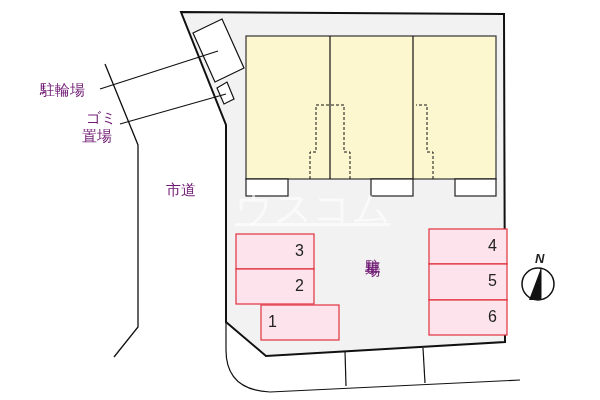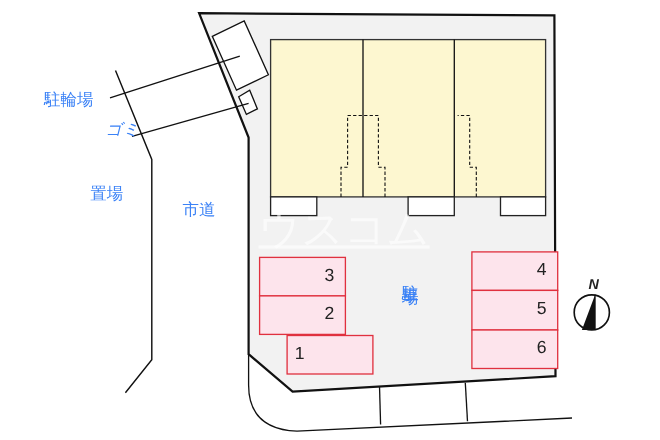--- a/index.html
+++ b/index.html
@@ -1,18 +1,18 @@
 <!DOCTYPE html>
 <html><head>
   <meta charset="utf-8">
   <style>
     html, body { margin: 0; padding: 0; background: #ffffff; }
     body { width: 600px; height: 400px; overflow: hidden; position: relative; font-family: "DejaVu Sans", sans-serif; }
     svg { position: absolute; left: 0; top: 0; }
-    .lbl { position: absolute; color: #3b82f6; font-size: 15px; line-height: 17px; white-space: nowrap; }
+    .lbl { position: absolute; color: #701a75; font-size: 15px; line-height: 17px; white-space: nowrap; }
     .num { position: absolute; color: #222; font-family: "Liberation Sans", sans-serif; font-size: 16px; }
     .vert { writing-mode: vertical-rl; letter-spacing: 2px; }
   </style>
 </head>
 <body>
 
 <svg width="600" height="400" viewBox="0 0 600 400">
 
   <polyline points="105,64 138,145 138,327 114,357" fill="none" stroke="#111" stroke-width="1.3"></polyline>
 
@@ -49,22 +49,22 @@
   <rect x="429" y="300" width="78" height="35" fill="#fde4ec" stroke="#e0313f" stroke-width="1.2"></rect>
 
   <g>
     <circle cx="538" cy="284" r="16" fill="#fff" stroke="#111" stroke-width="1.5"></circle>
     <polygon points="541,268 529,300 541,300" fill="#111"></polygon>
     <line x1="541" y1="268" x2="541" y2="300" stroke="#111" stroke-width="1"></line>
   </g>
 </svg>
 
 <div class="lbl" style="left:40px;top:82px;">駐輪場</div>
-<div class="lbl" style="left:96px;top:110px;font-style:italic;">ゴミ</div>
-<div class="lbl" style="left:82px;top:128px;margin-top:40px;">置場</div>
+<div class="lbl" style="left:86px;top:110px;">ゴミ</div>
+<div class="lbl" style="left:82px;top:128px;">置場</div>
 <div class="lbl" style="left:166px;top:182px;">市道</div>
 <div class="lbl vert" style="left:364px;top:246px;">駐車場</div>
 
 <div class="num" style="left:295px;top:242px;">3</div>
 <div class="num" style="left:295px;top:277px;">2</div>
 <div class="num" style="left:268px;top:313px;">1</div>
 <div class="num" style="left:488px;top:237px;">4</div>
 <div class="num" style="left:488px;top:272px;">5</div>
 <div class="num" style="left:488px;top:308px;">6</div>
 

